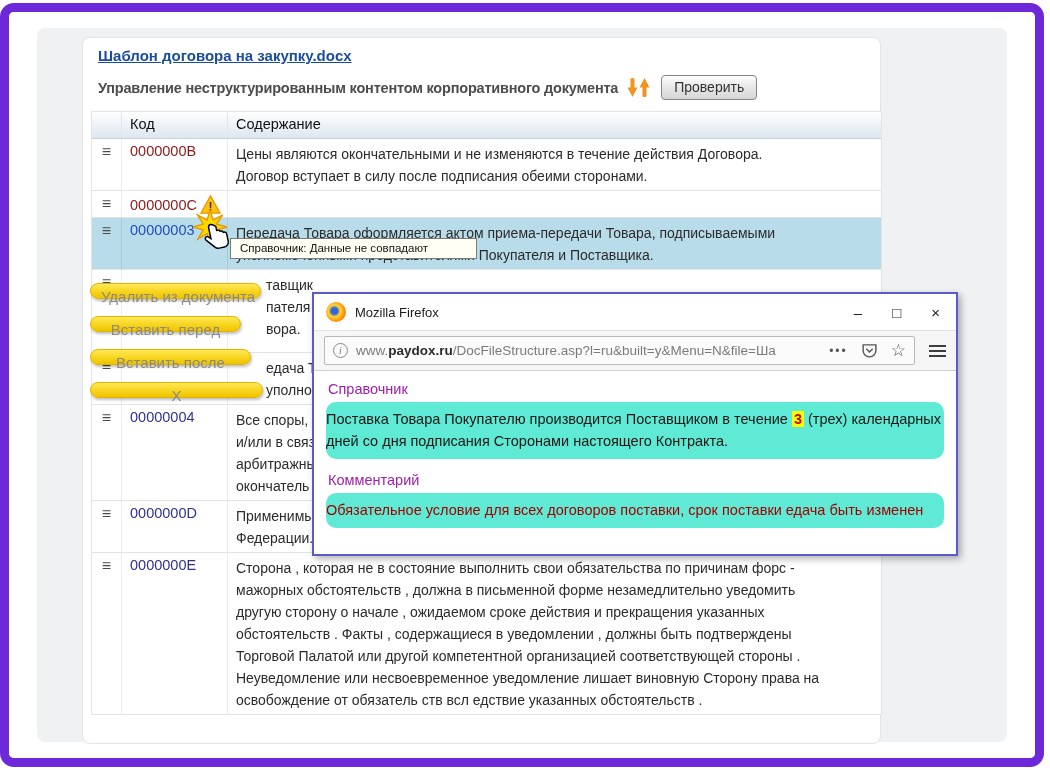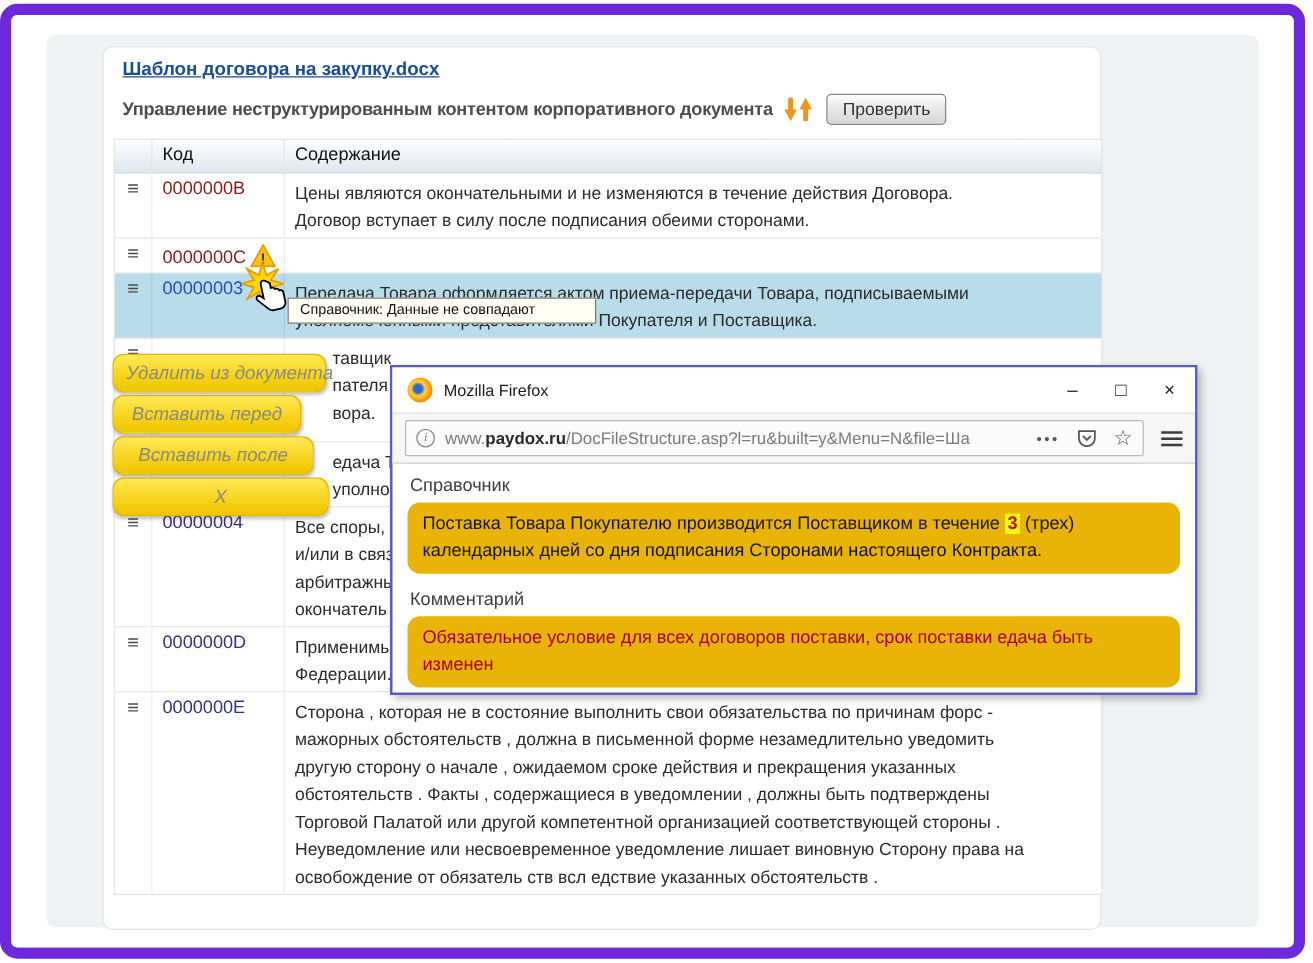--- a/index.html
+++ b/index.html
@@ -45,25 +45,25 @@
   .code-maroon{color:#8f1a1a;}
   .code-blue{color:#2050c0;}
   .code-navy{color:#32328e;}
   .cond .cell-content{letter-spacing:-0.3px;word-spacing:-1.5px;}
   .frag .cell-content{padding-left:38px;}
   .pad-extra .cell-content{padding-bottom:12px;}
 
   .warn-icon{display:inline-block;vertical-align:-4px;margin-left:3px;}
 
   
-  .ymenu-btn{position:absolute;height:31px;z-index:20;
+  .ymenu-btn{position:absolute;height:16px;z-index:20;
     background:linear-gradient(#ffe957,#f7d41d 55%,#efc400);
     border:1px solid #e0b400;border-radius:9px;
     box-shadow:1px 2px 3px rgba(0,0,0,0.25);
-    color:#8a8a82;font-size:15px;line-height:26px;padding:0 10px;white-space:nowrap;font-style:italic;}
+    color:#8a8a82;font-size:15px;line-height:26px;padding:0 10px;white-space:nowrap;}
   .ymenu-center{text-align:center;padding:0;}
 
   
   .tooltip{position:absolute;left:221px;top:226px;width:247px;height:21px;z-index:30;
     background:#fffff6;border:1px solid #7a7a7a;font-size:11.5px;color:#111;
     padding:3px 0 0 9px;white-space:nowrap;}
 
   
   .cursor-wrap{position:absolute;left:184px;top:196px;z-index:35;width:56px;height:56px;}
   .starburst{position:absolute;left:0;top:2px;}
@@ -87,22 +87,22 @@
     font-family:"Liberation Serif",serif;}
   .url-text{flex:1;margin-left:8px;font-size:13.5px;color:#7a7a7a;white-space:nowrap;overflow:hidden;}
   .url-domain{color:#2b2b2b;font-weight:bold;}
   .url-icons{display:flex;align-items:center;gap:13px;margin-left:8px;color:#555;}
   .dots{font-size:12px;letter-spacing:2px;color:#555;}
   .star-glyph{font-size:17px;color:#555;}
   .burger{margin-left:14px;width:17px;display:flex;flex-direction:column;gap:3px;}
   .burger i{display:block;height:2px;background:#3d3d3d;}
 
   .pop-body{padding:6px 12px 0;}
-  .pop-heading{font-size:14.5px;color:#404040;margin:4px 0 5px 2px;}
-  .pop-box{background:#eab308;border-radius:10px;padding:6px 12px 7px;
+  .pop-heading{font-size:14.5px;color:#a21caf;margin:4px 0 5px 2px;}
+  .pop-box{background:#5eead4;border-radius:10px;padding:6px 0 7px;
     font-size:14.5px;line-height:22px;color:#161616;}
   .hl3{background:#ffff00;color:#cc0000;font-weight:bold;padding:0 2px;}
   .comment-box{color:#a40000;}
   .pop-gap{height:9px;}
 </style>
 </head>
 <body>
 
 <div class="frame">
 <div class="frame-inner">

